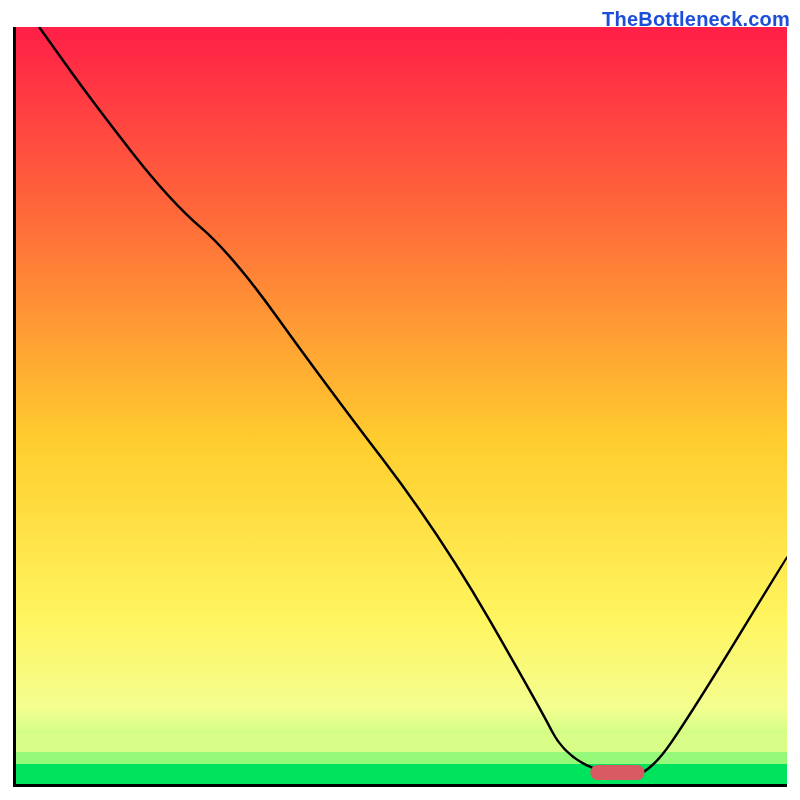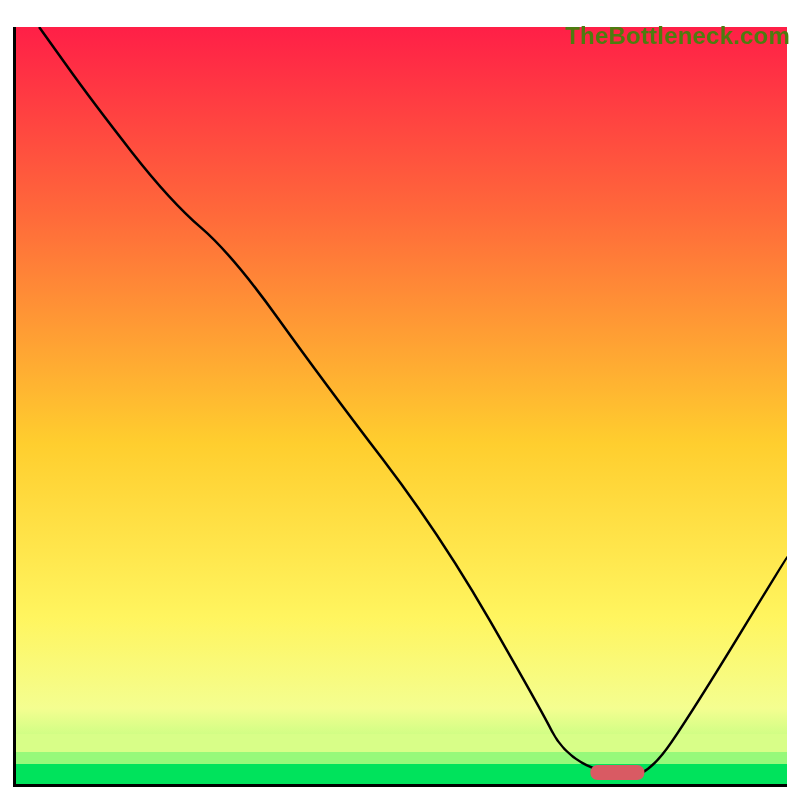--- a/index.html
+++ b/index.html
@@ -11,25 +11,25 @@
     font-family: Arial, Helvetica, sans-serif;
     overflow: hidden;
   }
   .frame {
     position: relative;
     width: 800px;
     height: 800px;
   }
   .watermark {
     position: absolute;
-    top: 22px;
+    top: 8px;
     right: 10px;
-    font-size: 24px;
+    font-size: 20px;
     font-weight: 600;
-    color: #4d7c0f;
+    color: #1d4ed8;
     letter-spacing: 0.2px;
     z-index: 5;
   }
   .plot-area {
     position: absolute;
     left: 13px;
     top: 27px;
     width: 774px;
     height: 760px;
     border: 3px solid #000;

